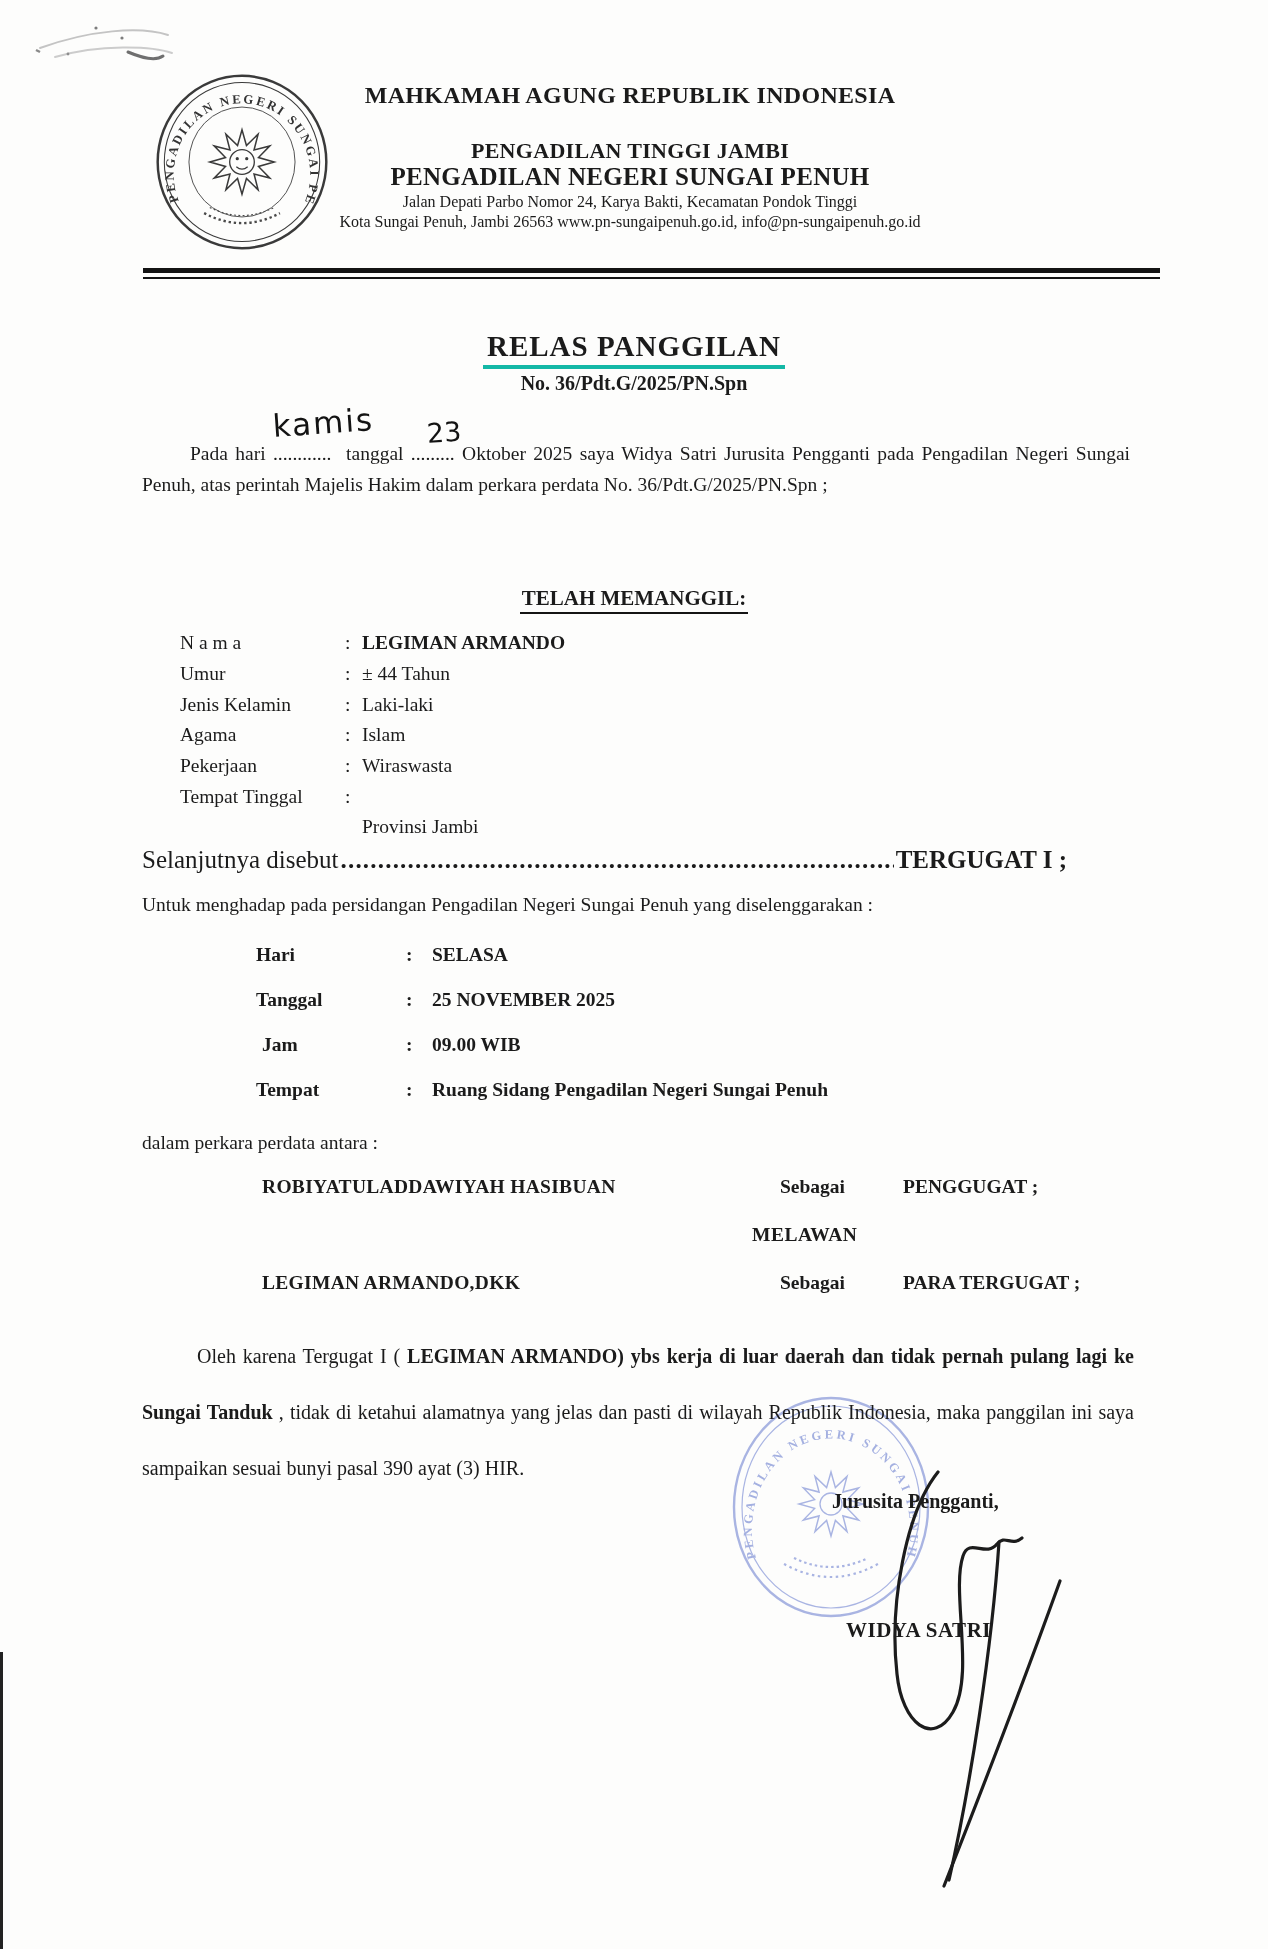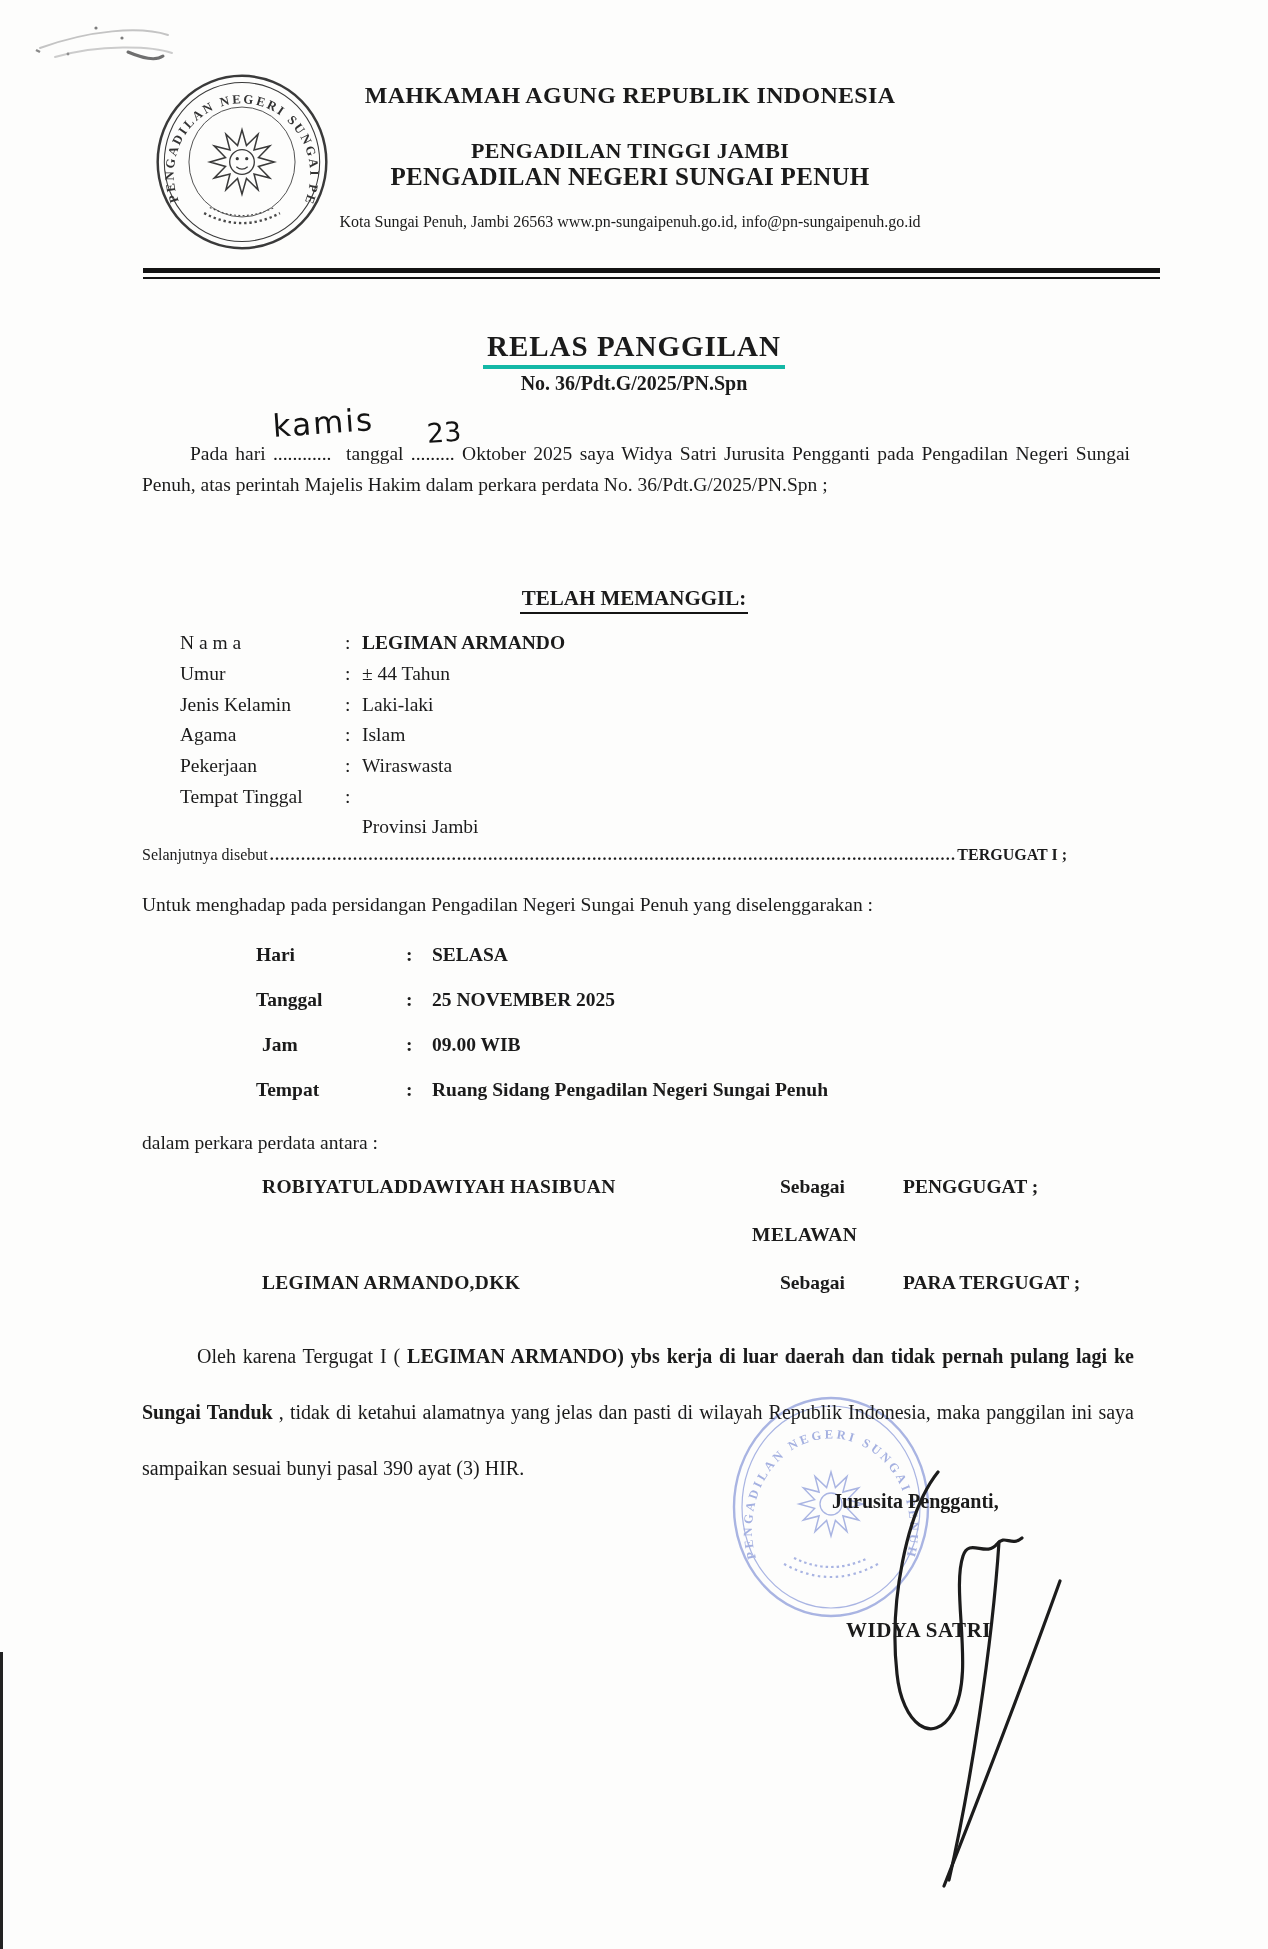--- a/index.html
+++ b/index.html
@@ -29,21 +29,21 @@
   .para{font-size:19.5px;line-height:31px;text-align:justify;}
   .opening{top:438px;left:142px;width:988px;text-indent:48px;}
   .hand{font-family:"DejaVu Sans",sans-serif;color:#131313;transform:rotate(-4deg);transform-origin:left bottom;}
   .hand-day{top:408px;left:274px;font-size:31px;letter-spacing:2px;}
   .hand-date{top:418px;left:428px;font-size:27px;}
   .section-head{top:586px;left:0;width:1268px;text-align:center;font-size:21px;font-weight:bold;}
   .section-head span{display:inline-block;border-bottom:2.5px solid #141414;padding:0 2px 1px 2px;}
   .frow-label{left:180px;font-size:19.5px;}
   .frow-colon{left:345px;font-size:19.5px;}
   .frow-val{left:362px;font-size:19.5px;}
-  .leader-line{top:846px;left:142px;width:925px;display:flex;align-items:baseline;font-size:16px;}
+  .leader-line{top:846px;left:142px;width:925px;display:flex;align-items:baseline;font-size:25px;}
   .leader-line .lead{flex:1;overflow:hidden;white-space:nowrap;font-weight:bold;letter-spacing:1.2px;margin:0 2px;}
   .attend-intro{top:894px;left:142px;font-size:19.5px;}
   .srow-label{left:256px;font-size:19.5px;font-weight:bold;}
   .srow-colon{left:406px;font-size:19.5px;font-weight:bold;}
   .srow-val{left:432px;font-size:19.5px;font-weight:bold;}
   .case-intro{top:1132px;left:142px;font-size:19.5px;}
   .party-name{left:262px;font-size:19.5px;font-weight:bold;letter-spacing:.3px;}
   .party-sebagai{left:780px;font-size:19.5px;font-weight:bold;}
   .party-role{left:903px;font-size:19.5px;font-weight:bold;}
   .versus{top:1224px;left:752px;font-size:19.5px;font-weight:bold;letter-spacing:.5px;}
@@ -84,20 +84,21 @@
     <circle cx="95" cy="91.5" r="1.7" fill="#3a3a3a"></circle>
     <circle cx="105" cy="91.5" r="1.7" fill="#3a3a3a"></circle>
     <path d="M 94,100 Q 100,105 106,100" stroke="#3a3a3a" stroke-width="1.3" fill="none"></path>
     <path d="M 60,149 Q 100,170 140,149" stroke="#4a4a4a" stroke-width="2.5" fill="none" stroke-dasharray="2.5 3"></path>
     <path d="M 66,143 Q 100,160 134,143" stroke="#4a4a4a" stroke-width="1.2" fill="none" stroke-dasharray="2 2.5"></path>
   </svg>
 
   <div class="abs lh-line lh1">MAHKAMAH AGUNG REPUBLIK INDONESIA</div>
   <div class="abs lh-line lh3">PENGADILAN TINGGI JAMBI</div>
   <div class="abs lh-line lh4">PENGADILAN NEGERI SUNGAI PENUH</div>
+  <div class="abs lh-addr addr1">Jalan Depati Parbo Nomor 24, Karya Bakti, Kecamatan Pondok Tinggi</div>
   <div class="abs lh-addr addr2">Kota Sungai Penuh, Jambi 26563 www.pn-sungaipenuh.go.id, info@pn-sungaipenuh.go.id</div>
   <div class="abs rule-thick"></div>
   <div class="abs rule-thin"></div>
 
   <div class="abs doc-title"><span>RELAS PANGGILAN</span></div>
   <div class="abs doc-number">No. 36/Pdt.G/2025/PN.Spn</div>
 
   <div class="abs para opening"><span>Pada hari</span> <span>............</span>&nbsp; <span>tanggal</span> <span>.........</span> <span>Oktober 2025 saya Widya Satri Jurusita Pengganti pada Pengadilan Negeri Sungai Penuh, atas perintah Majelis Hakim dalam perkara perdata No. 36/Pdt.G/2025/PN.Spn ;</span></div>
   <div class="abs hand hand-day">kamis</div>
   <div class="abs hand hand-date">23</div>

